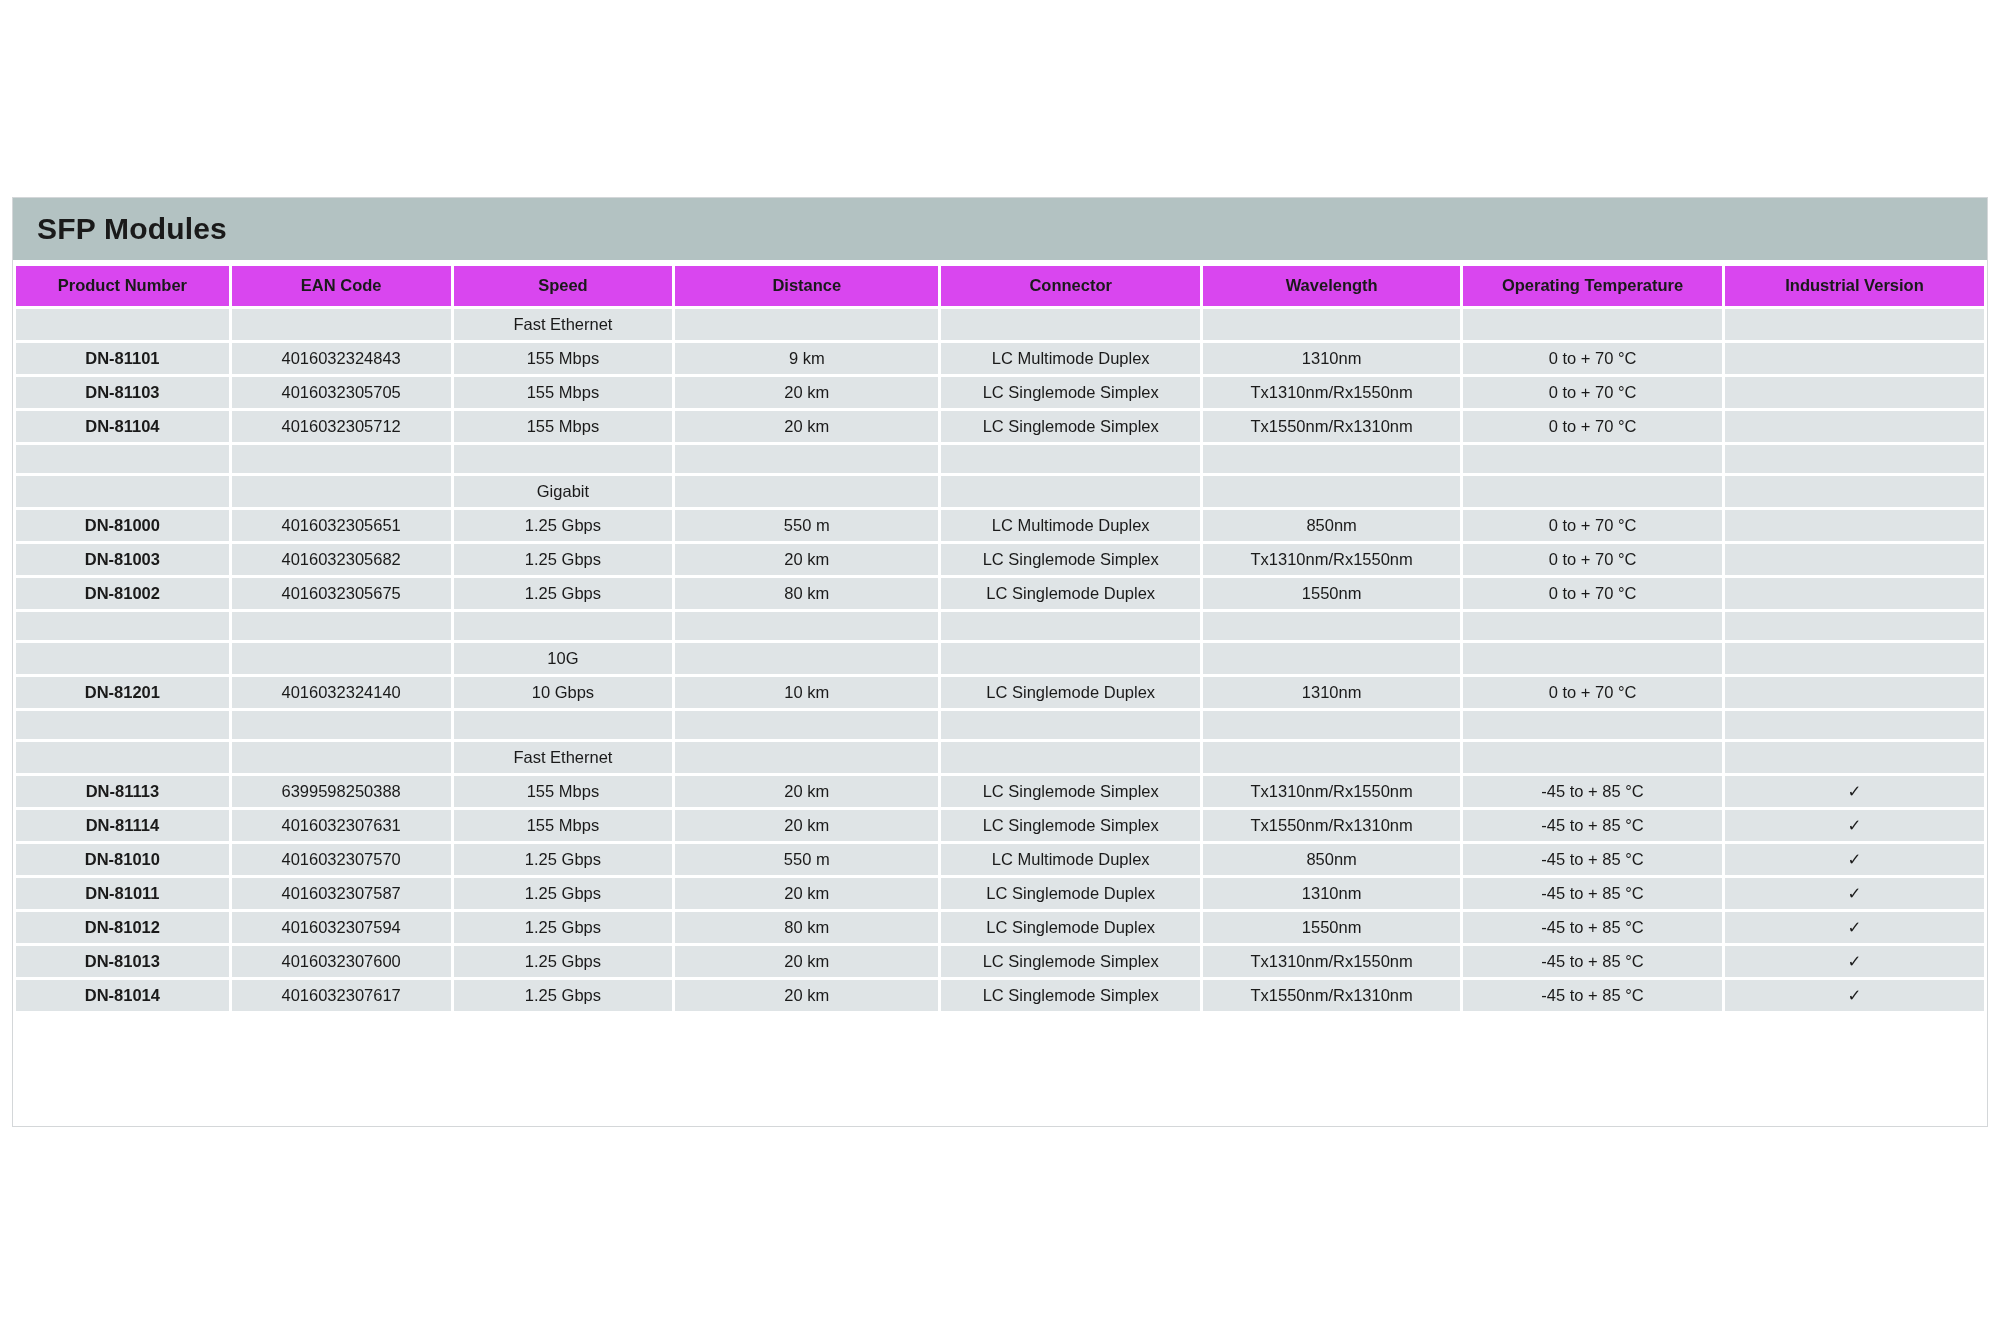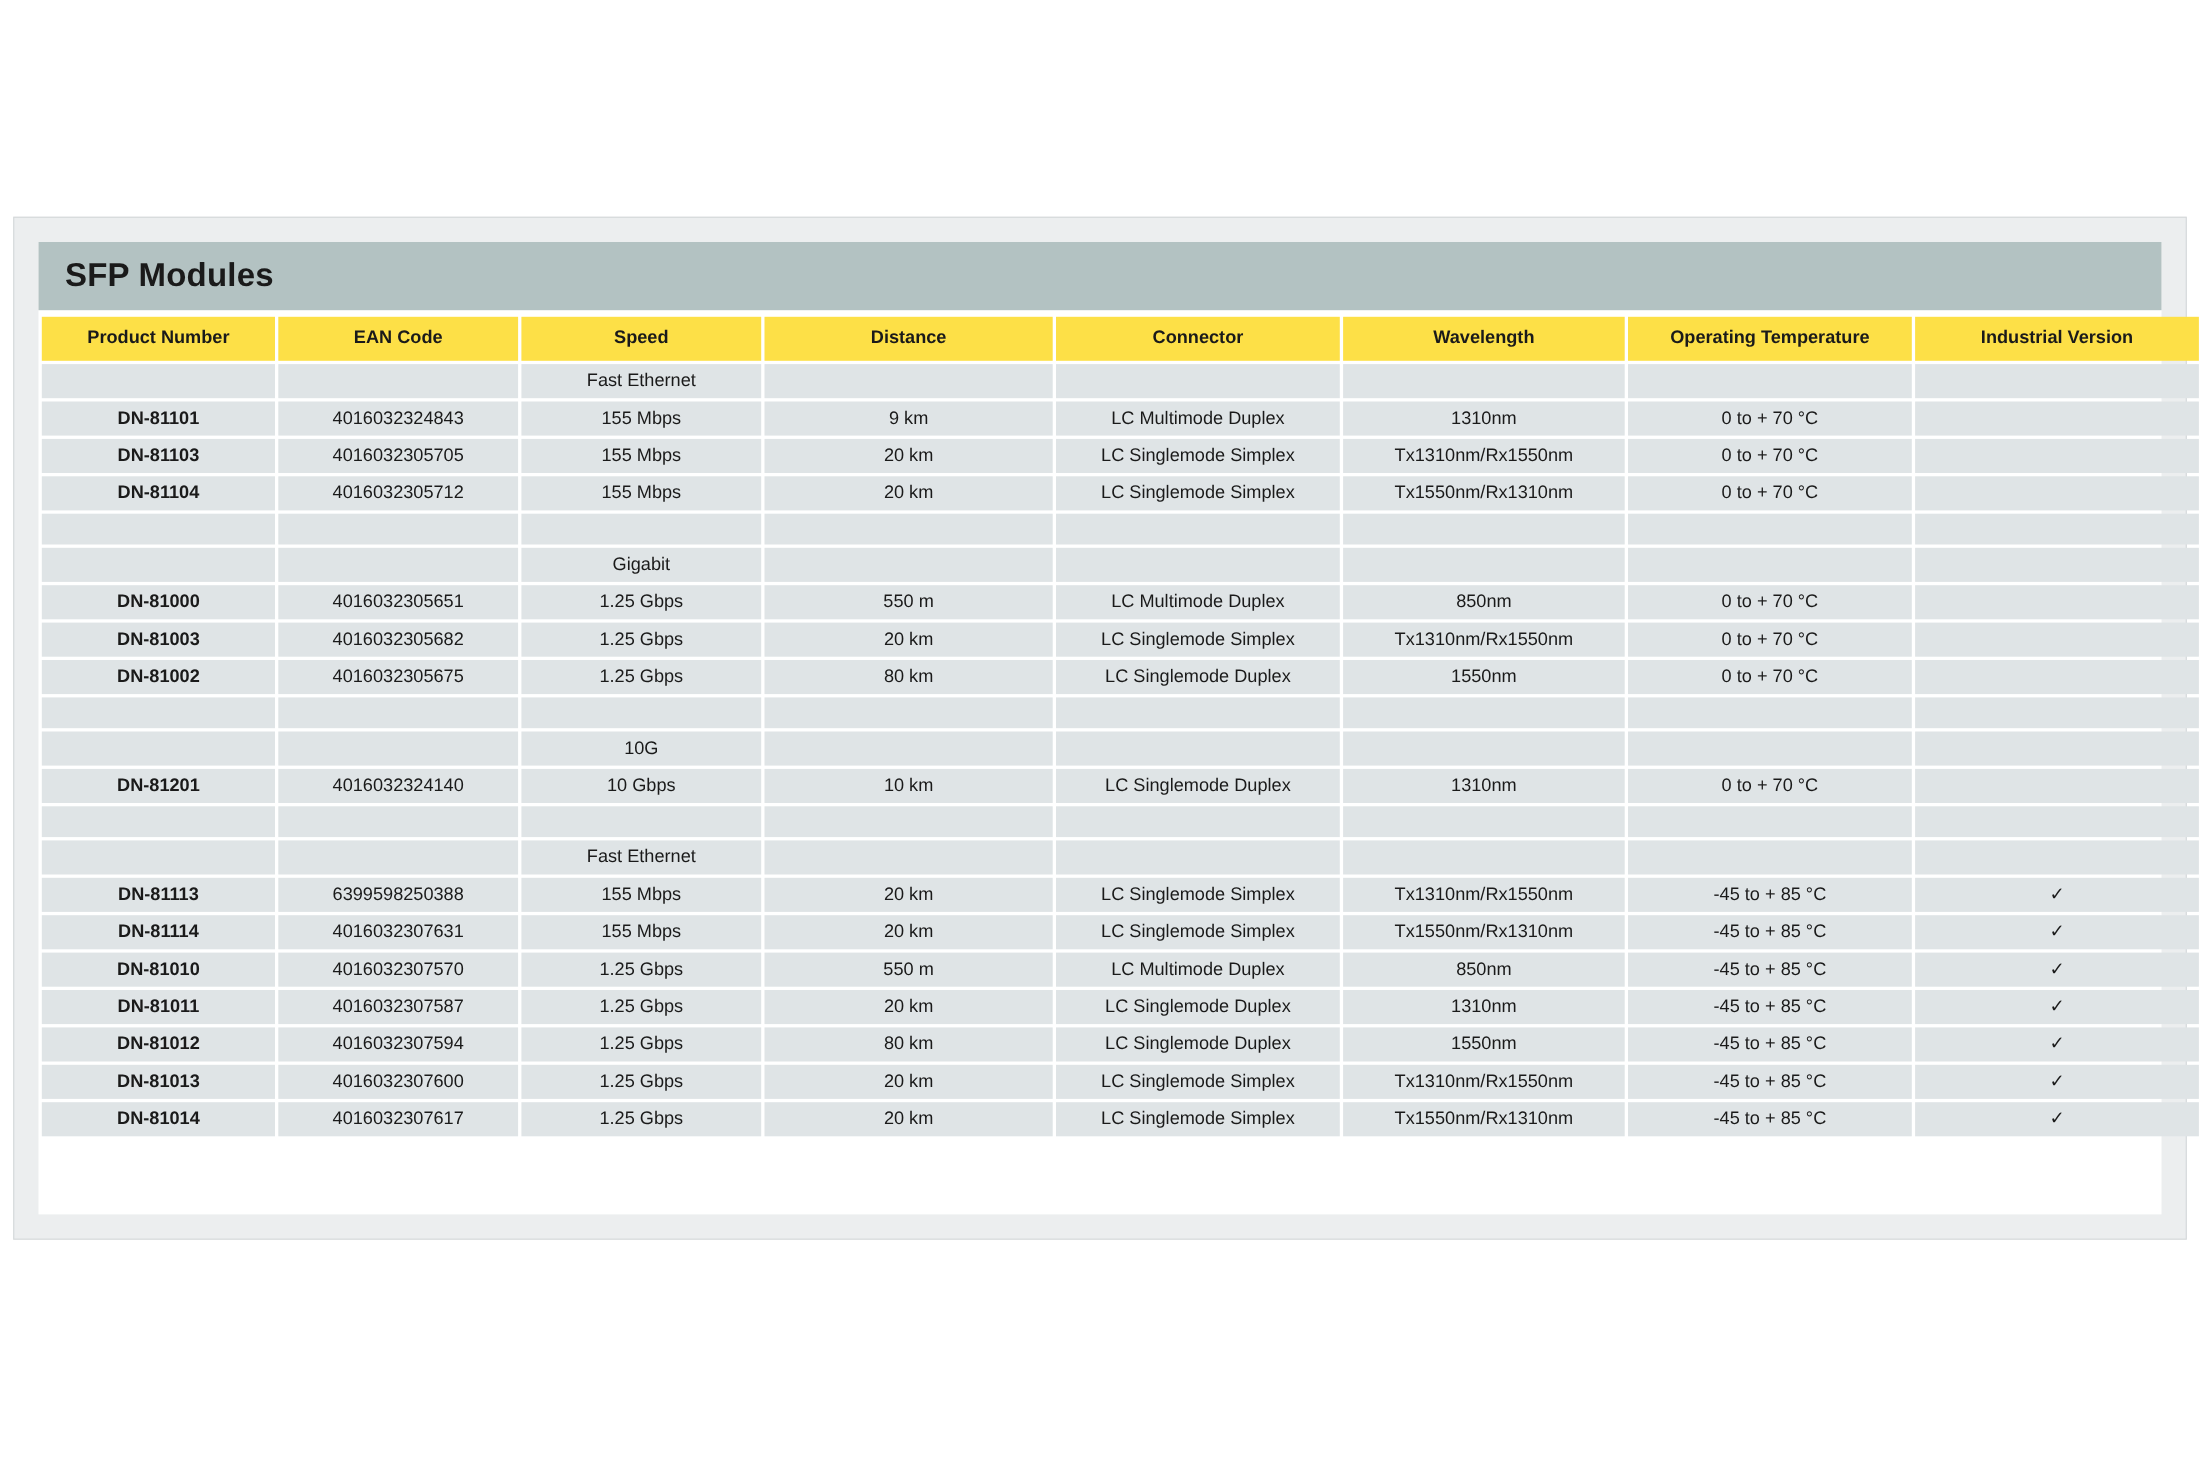--- a/index.html
+++ b/index.html
@@ -18,21 +18,21 @@
   }
   .panel {
     position: absolute;
     left: 12px;
     top: 197px;
     width: 1976px;
     height: 930px;
     background: #eceeef;
     border: 1px solid #d4d7d9;
     box-sizing: border-box;
-    padding: 22px;
+    padding: 0;
   }
   .panel-inner {
     width: 100%;
     height: 100%;
     background: #ffffff;
   }
   .title-bar {
     background: #b3c2c2;
     height: 62px;
     display: flex;
@@ -56,21 +56,21 @@
   table.sfp col.c0 { width: 212px; }
   table.sfp col.c1 { width: 218px; }
   table.sfp col.c2 { width: 218px; }
   table.sfp col.c3 { width: 262px; }
   table.sfp col.c4 { width: 258px; }
   table.sfp col.c5 { width: 256px; }
   table.sfp col.c6 { width: 258px; }
   table.sfp col.c7 { width: 258px; }
 
   table.sfp th {
-    background: #fde047;
+    background: #d946ef;
     font-size: 16.5px;
     font-weight: bold;
     color: #1a1a1a;
     text-align: center;
     padding: 6px 2px 8px 2px;
     height: 26px;
     vertical-align: middle;
   }
   table.sfp td {
     background: #dfe4e6;

